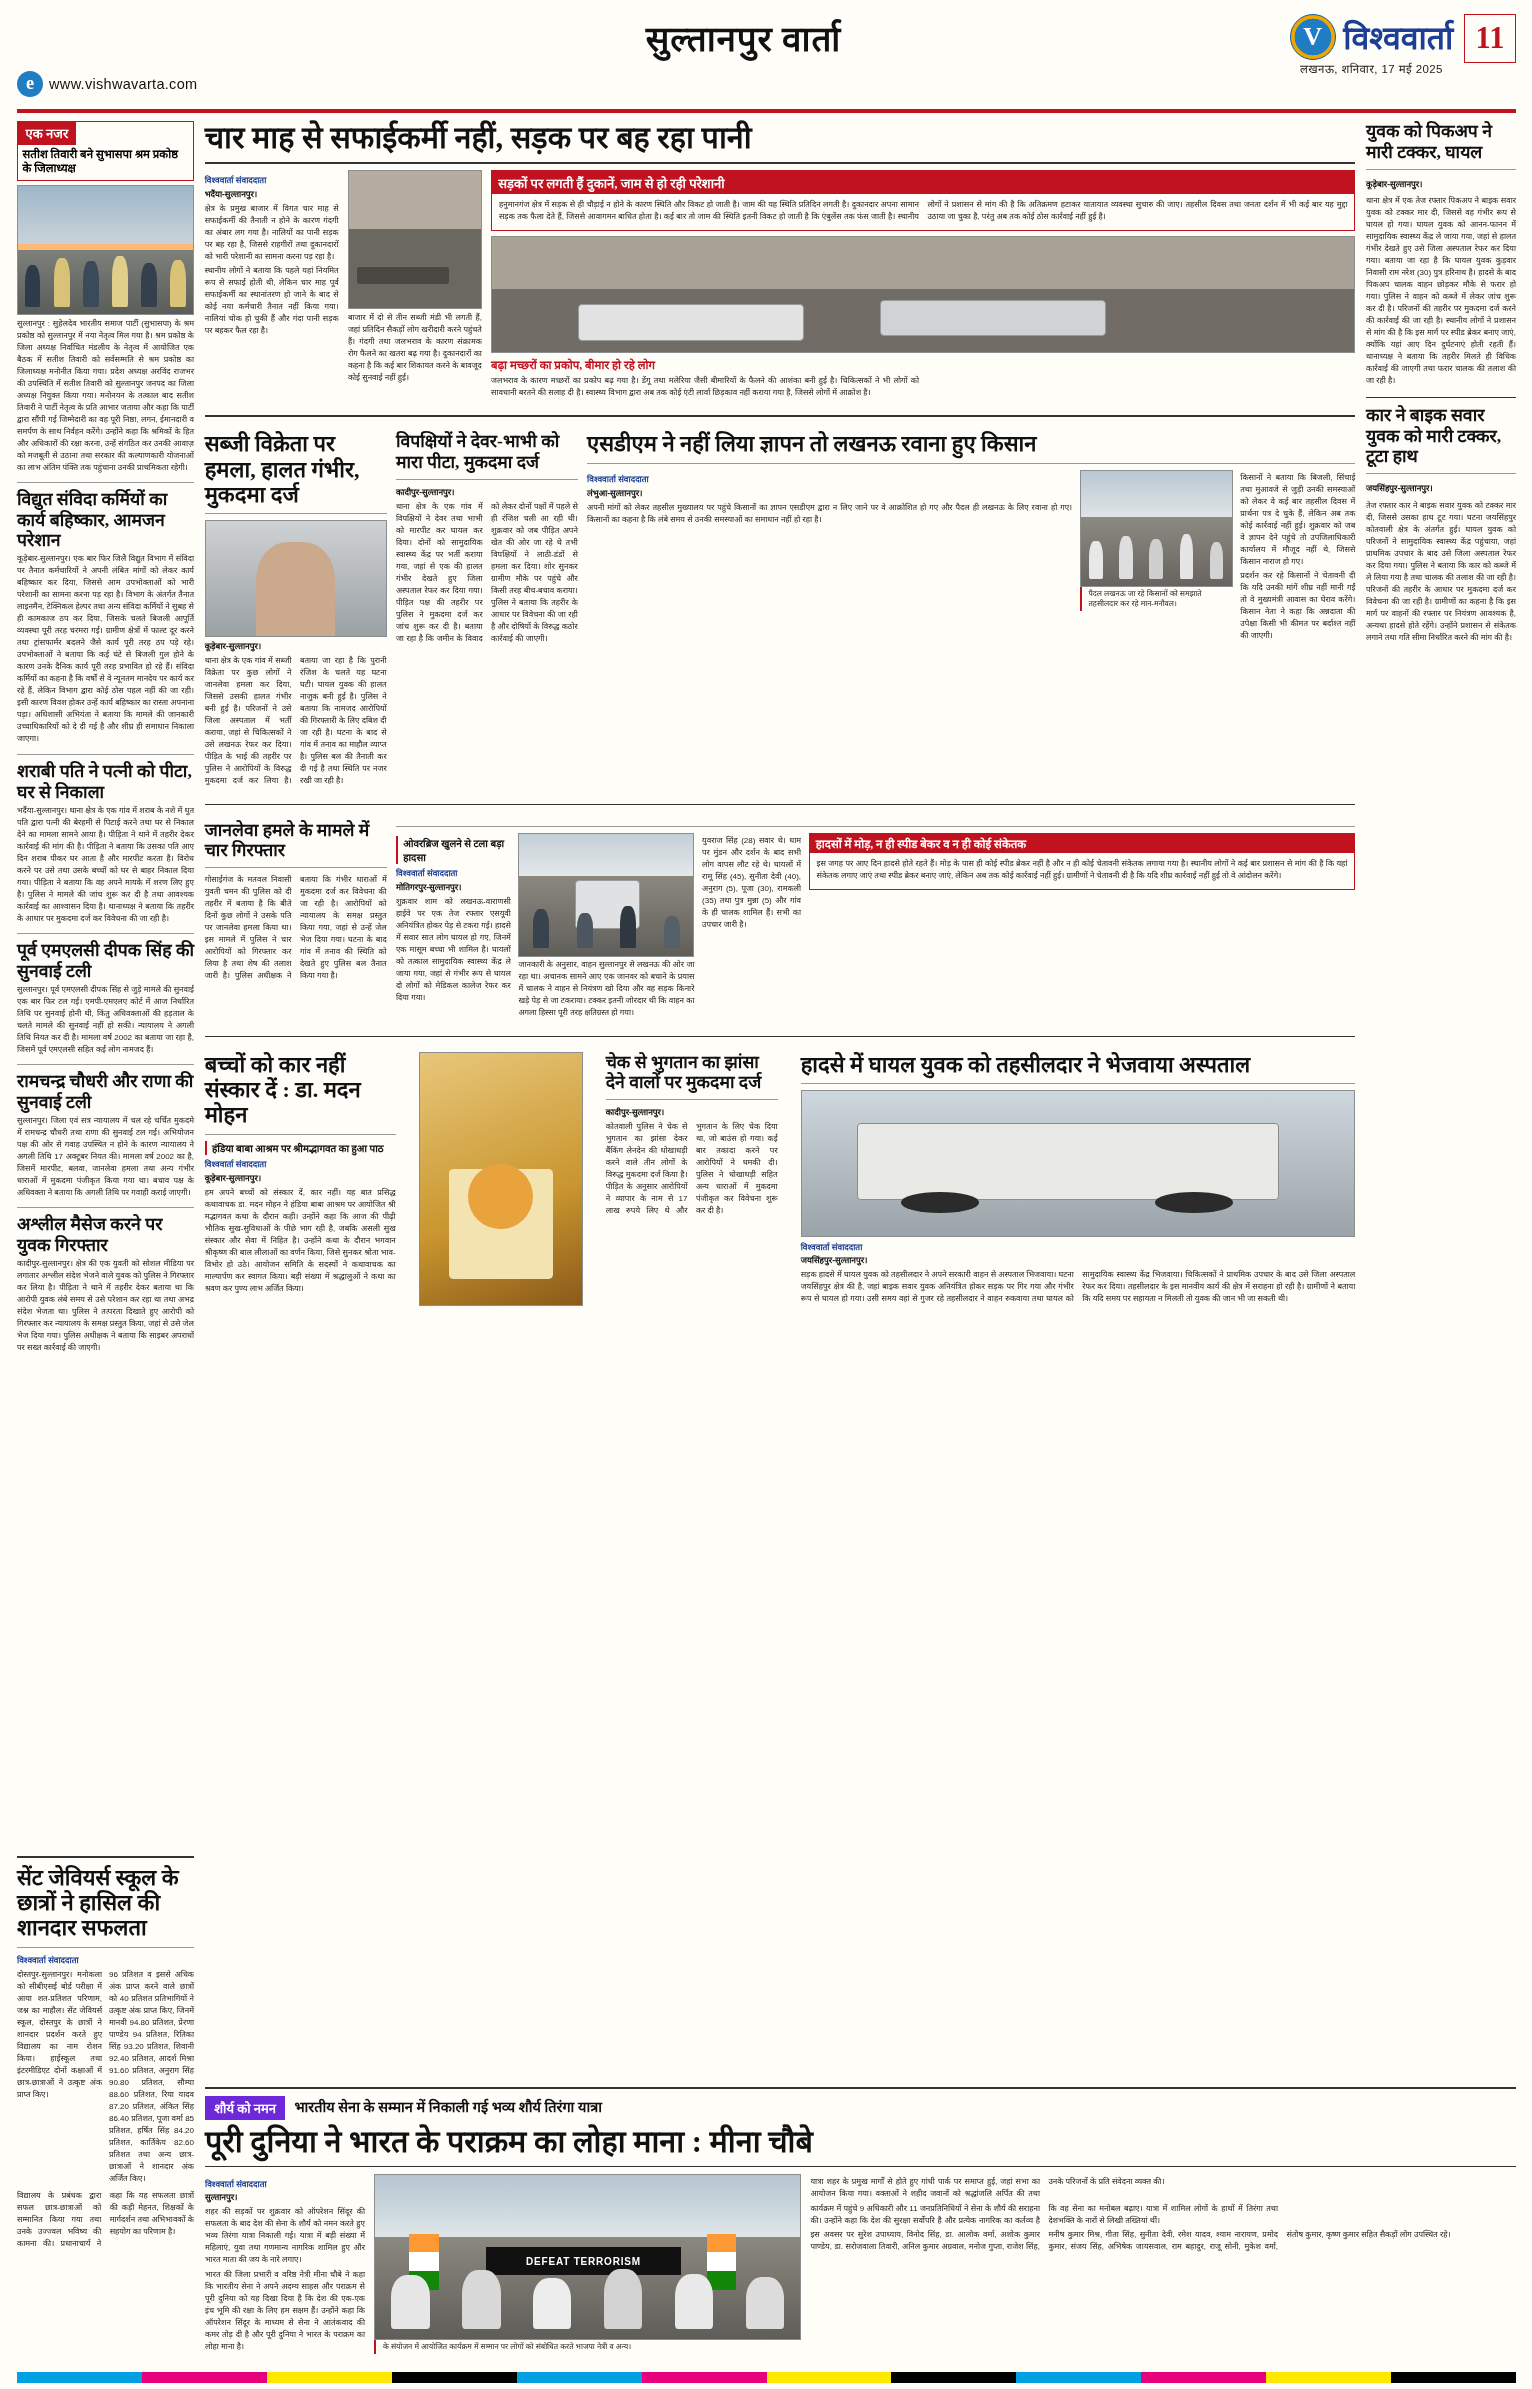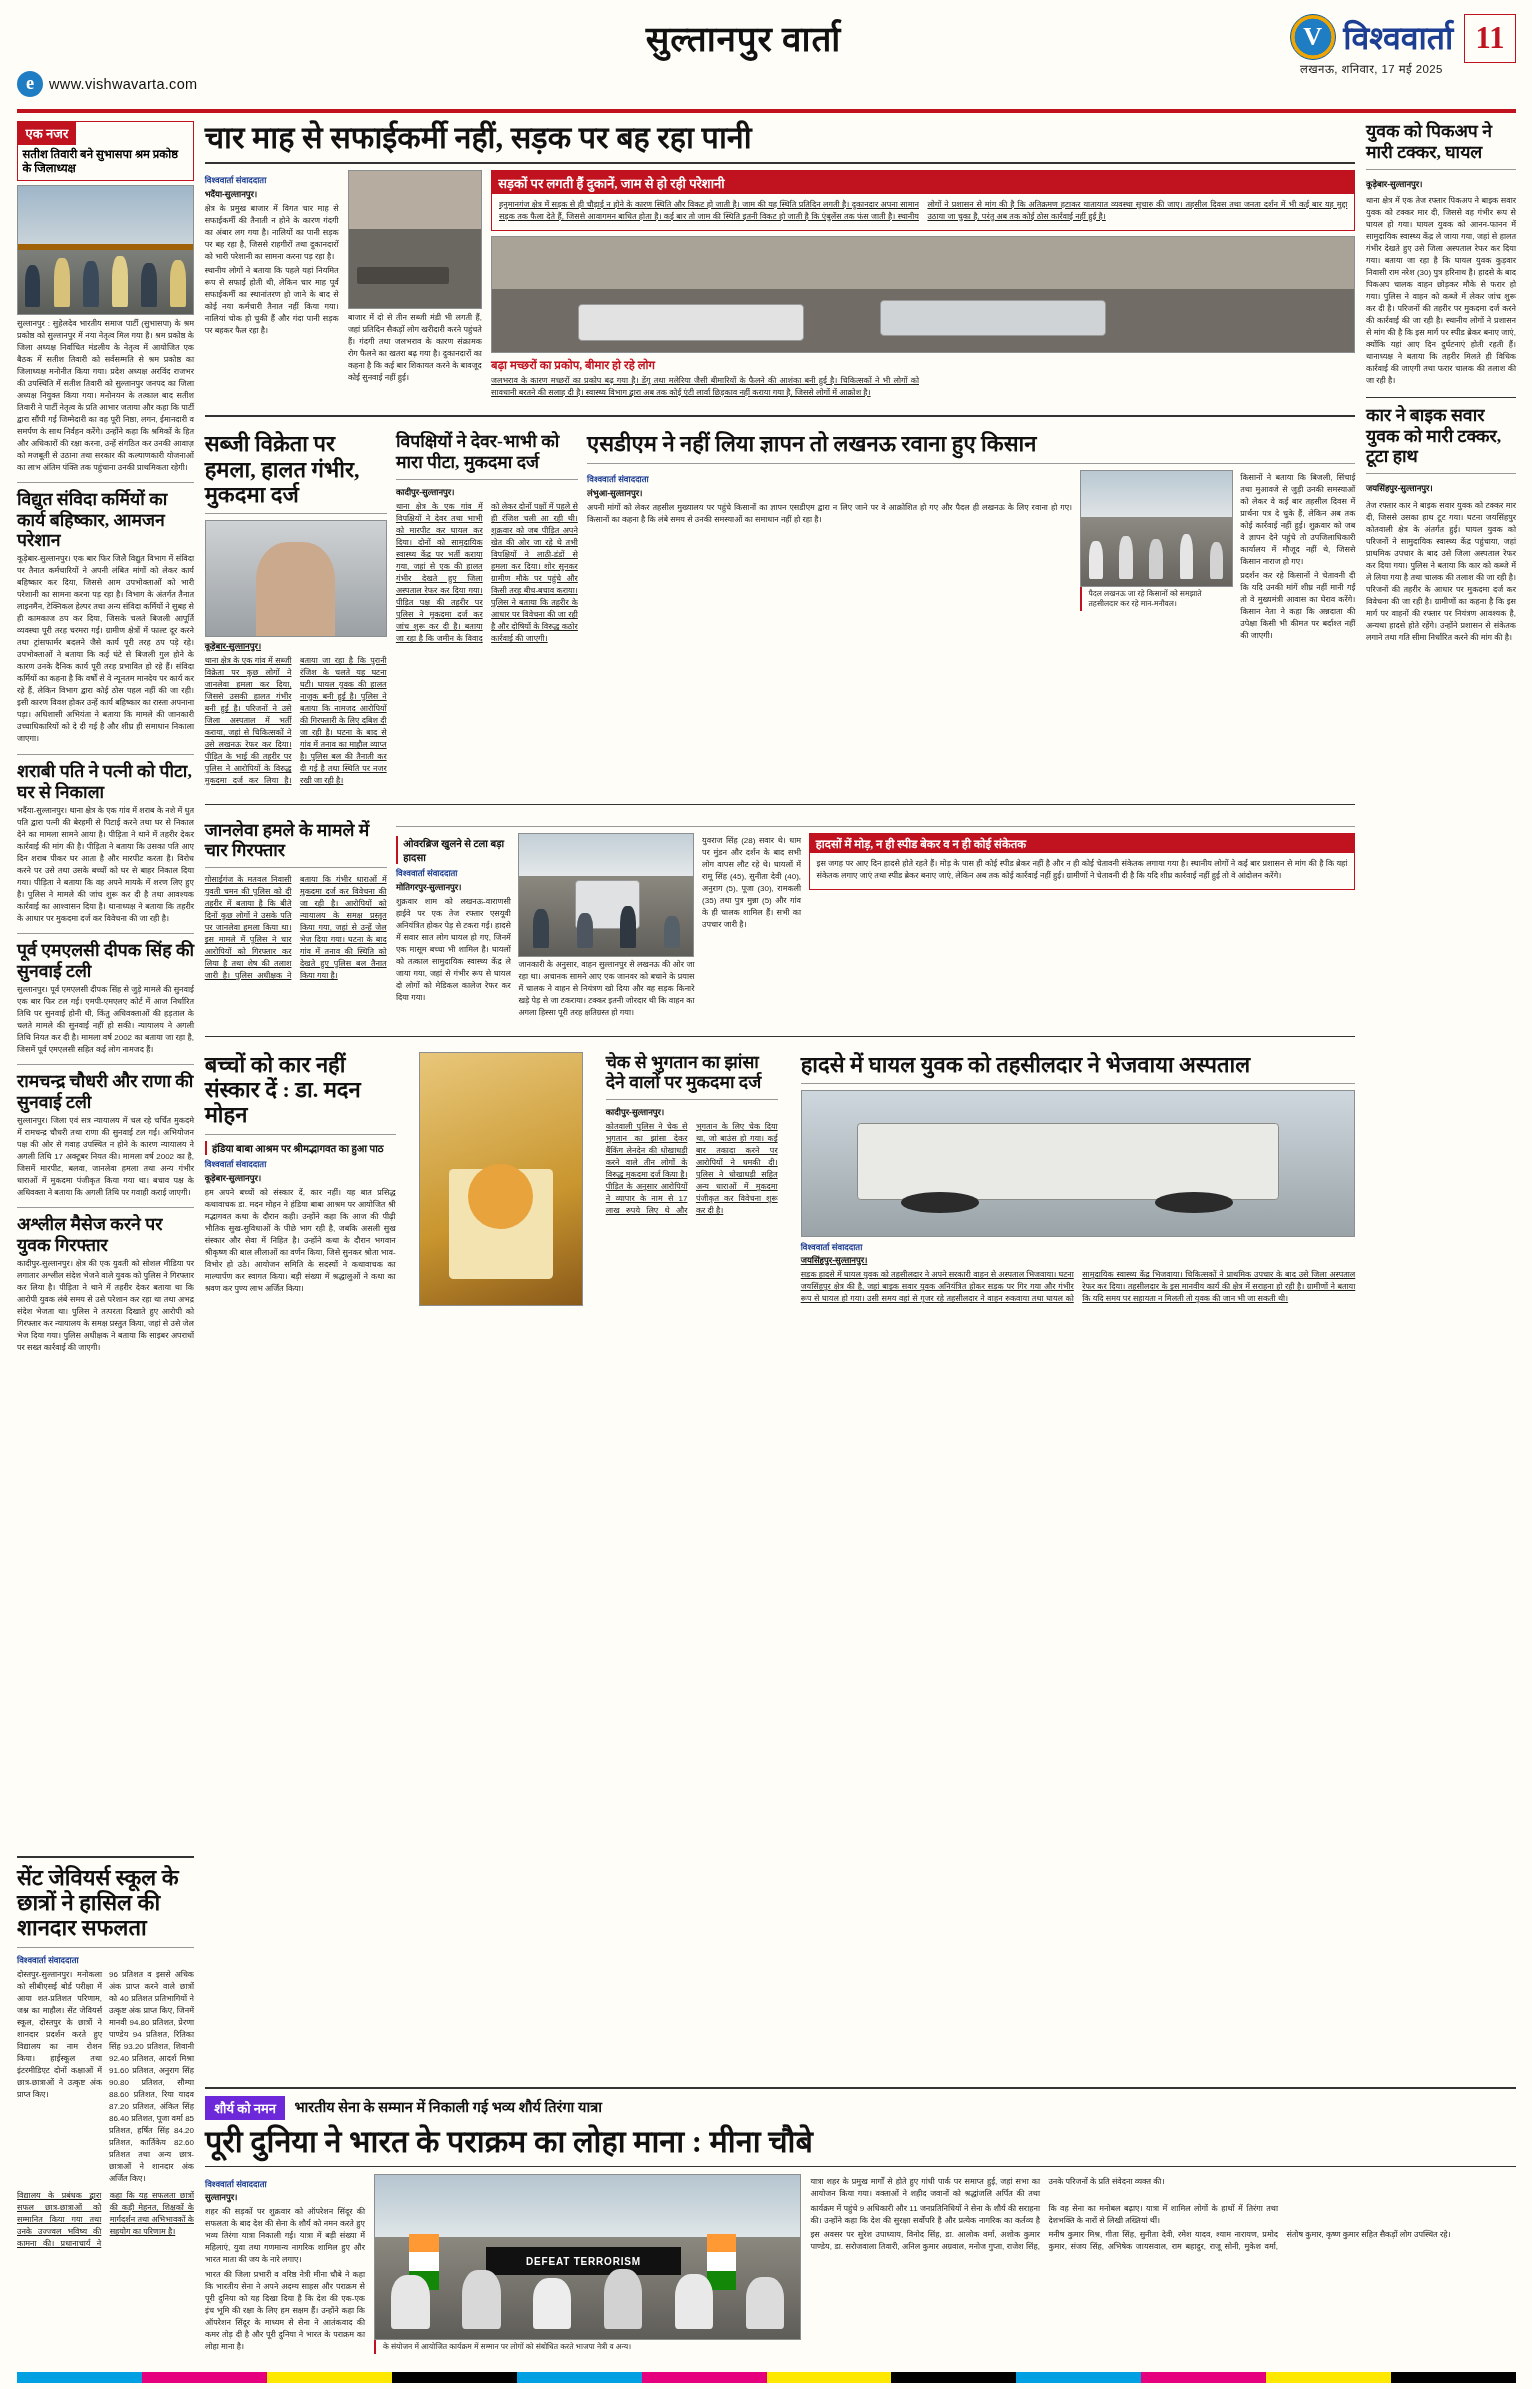--- a/index.html
+++ b/index.html
@@ -40,25 +40,25 @@
   .hr{height:0.8px;background:#999;margin:6.1px 0;}
   .hr2{height:1.5px;background:#333;margin:6.9px 0;}
   .head-xl{font-size:30.5px;color:#111;font-family:"Liberation Serif",serif;font-weight:bold;line-height:1.12;}
   .head-lg{font-size:22px;font-family:"Liberation Serif",serif;font-weight:bold;line-height:1.15;color:#111;}
   .head-md{font-size:17.6px;font-family:"Liberation Serif",serif;font-weight:bold;line-height:1.18;color:#111;}
   .head-sm{font-size:13.7px;font-family:"Liberation Serif",serif;font-weight:bold;line-height:1.2;color:#111;}
 
   .byline{font-size:8.4px;font-weight:bold;color:#1c3f94;margin:3.8px 0 2.3px 0;}
   .dateline{font-size:8.4px;font-weight:bold;color:#111;}
   p.body{font-size:8px;line-height:1.5;text-align:justify;color:#1a1a1a;margin:2.3px 0;}
-  .body-col2{column-count:2;column-gap:8.4px;text-decoration:underline;}
+  .body-col2{column-count:2;column-gap:8.4px;}
   .body-col3{column-count:3;column-gap:8.4px;}
   .body-col4{column-count:4;column-gap:8.4px;}
 
-  .photo{background:#a16207;position:relative;overflow:hidden;border:0.8px solid #8b8f92;}
+  .photo{background:#fdba74;position:relative;overflow:hidden;border:0.8px solid #8b8f92;}
   .photo .ph-sky{position:absolute;left:0;right:0;top:0;height:45%;background:linear-gradient(#9fb6c9,#c9d3d9);}
   .photo .ph-ground{position:absolute;left:0;right:0;bottom:0;height:58%;background:linear-gradient(#8e8c86,#6f6d68);}
   .ph-people{position:absolute;bottom:6%;left:0;right:0;height:46%;display:flex;align-items:flex-end;justify-content:space-around;}
   .ph-p{width:9%;background:#3a4a5a;border-radius:40% 40% 8% 8%;}
   .caption{font-size:7.6px;color:#222;padding:2.3px 1.5px;line-height:1.3;}
 
   .boxred{border:0.8px solid #c1121f;padding:5.3px 6.9px;}
   .taggrey{background:#6d28d9;color:#fff;font-family:"Liberation Serif",serif;font-weight:bold;
      font-size:13px;padding:3.1px 9.2px;display:inline-block;}
   .subhead-red{color:#c1121f;font-size:11.5px;font-weight:bold;font-family:"Liberation Serif",serif;margin:3.8px 0 1.5px;}

